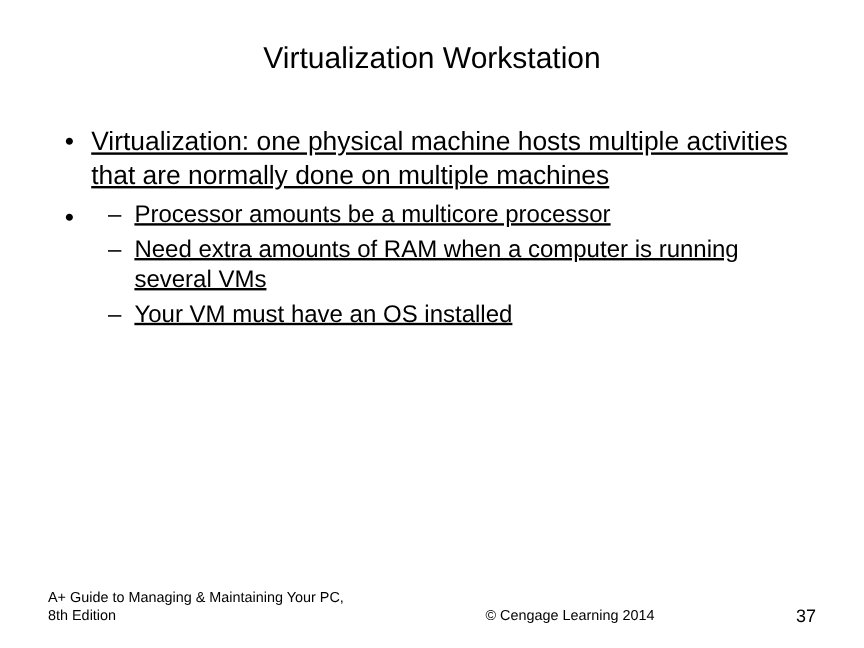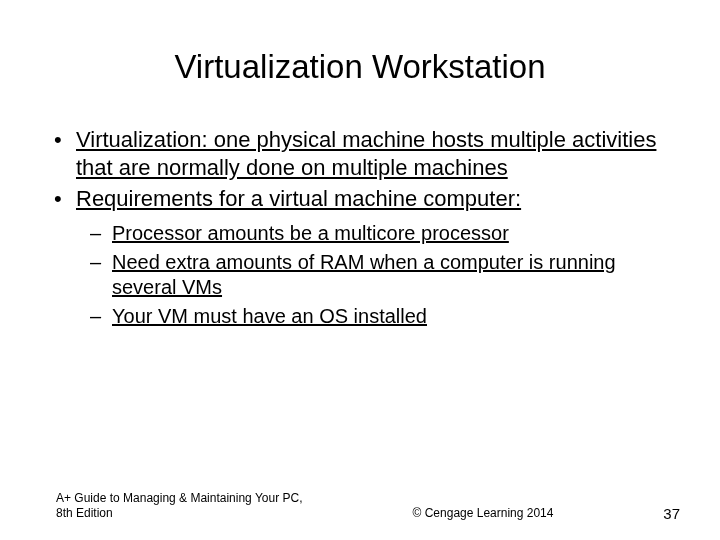--- a/index.html
+++ b/index.html
@@ -13,24 +13,24 @@
     overflow: hidden;
   }
   .slide {
     width: 100%;
     height: 100%;
     padding: 30px 40px 0 40px;
     position: relative;
   }
   .title {
     text-align: center;
-    font-size: 33px;
+    font-size: 25px;
     font-weight: normal;
     margin-bottom: 40px;
-    margin-top: 18px;
+    margin-top: 5px;
   }
   .content {
     padding-left: 10px;
   }
   ul.level1 {
     list-style: none;
     font-size: 22px;
     line-height: 1.25;
   }
   ul.level1 > li {
@@ -79,21 +79,21 @@
   ul.level3 > li::before {
     content: "•";
     position: absolute;
     left: 4px;
     top: 0;
     font-size: 16px;
   }
   .footer {
     position: absolute;
     bottom: 18px;
-    left: 56px;
+    left: 40px;
     right: 40px;
     display: flex;
     align-items: flex-end;
     justify-content: center;
     font-size: 12px;
   }
   .footer-left {
     max-width: 260px;
     line-height: 1.3;
   }
@@ -114,21 +114,20 @@
 <div class="slide">
 
   <h1 class="title">Virtualization Workstation</h1>
 
   <div class="content">
     <ul class="level1">
       <li>
         <span>Virtualization: one physical machine hosts multiple activities that are normally done on multiple machines</span>
       </li>
       <li>
-        <span>Requirements for a virtual machine computer:</span>
         <ul class="level2">
           <li>
             <span>Processor amounts be a multicore processor</span>
           </li>
           <li>
             <span>Need extra amounts of RAM when a computer is running several VMs</span>
           </li>
           <li>
             <span>Your VM must have an OS installed</span>
           </li>

